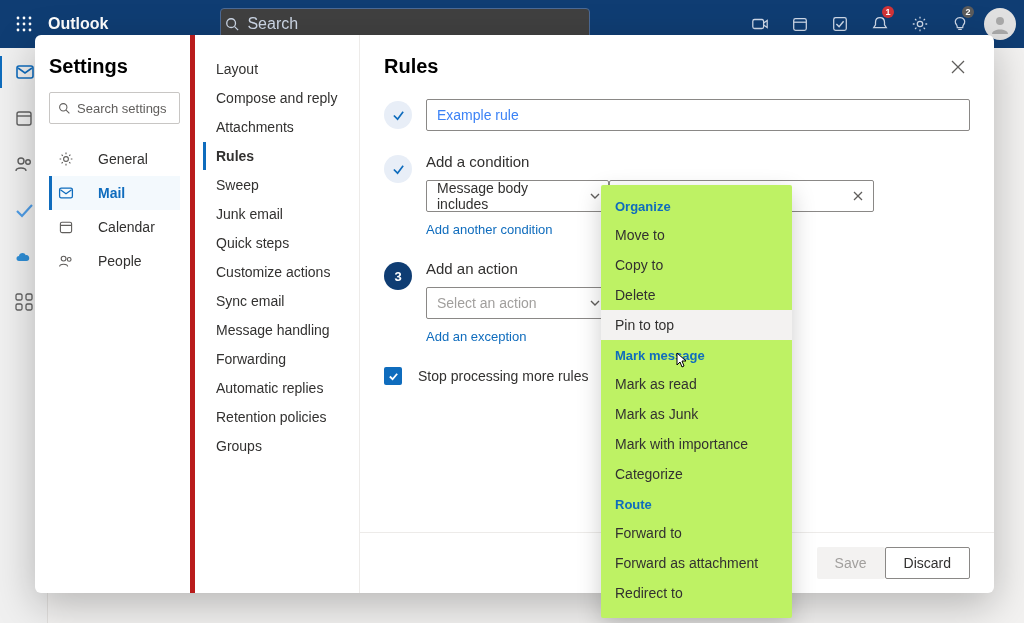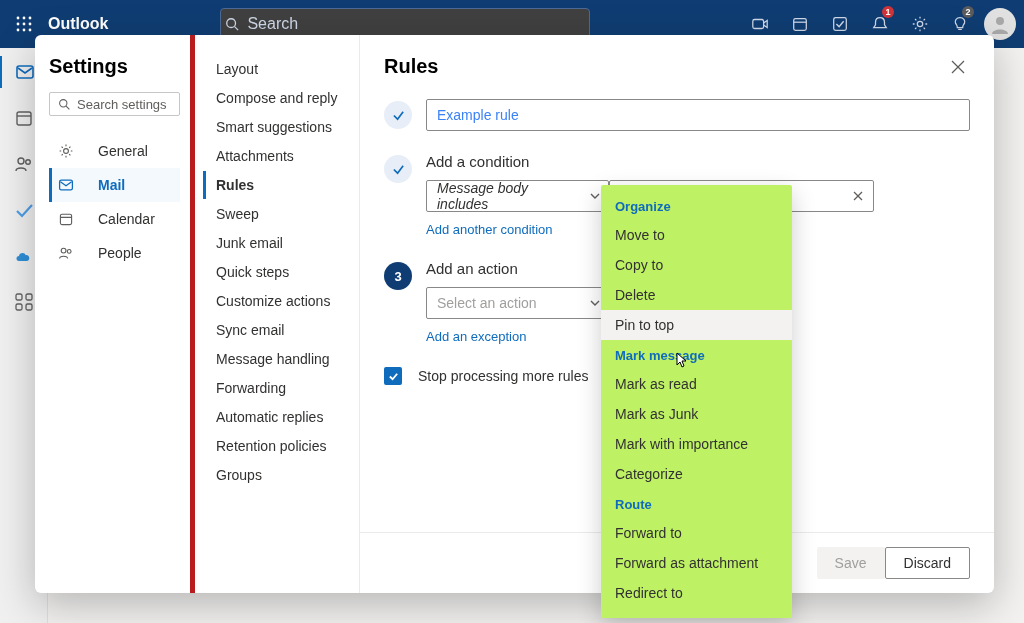--- a/index.html
+++ b/index.html
@@ -20,21 +20,21 @@
 
 .leftrail { position:absolute; left:0; top:48px; bottom:0; width:48px; background:#f0f0f0; border-right:1px solid #e1dfdd; display:flex; flex-direction:column; align-items:center; padding-top:8px; gap:14px; }
 .leftrail .rail-item { width:32px; height:32px; display:flex; align-items:center; justify-content:center; color:#616161; }
 .leftrail .rail-item.active { color:#0f6cbd; border-left:2px solid #0f6cbd; width:48px; padding-left:0;}
 
 
 .modal { position:absolute; left:35px; top:35px; right:30px; bottom:30px; background:#fff; border-radius:6px; box-shadow:0 12px 40px rgba(0,0,0,0.25); display:flex; overflow:hidden;}
 
 .col1 { width:160px; border-right:5px solid #b91c1c; padding:20px 10px 20px 14px; }
 .col1 h1 { font-size:20px; font-weight:600; margin-bottom:14px; }
-.col1 .search-settings { border:1px solid #c8c6c4; border-radius:2px; height:24px; display:flex; align-items:center; padding:0 8px; color:#605e5c; font-size:13px; margin-bottom:18px;}
+.col1 .search-settings { border:1px solid #c8c6c4; border-radius:2px; height:32px; display:flex; align-items:center; padding:0 8px; color:#605e5c; font-size:13px; margin-bottom:18px;}
 .col1 .search-settings svg{margin-right:6px;}
 .cat-item { display:flex; align-items:center; height:34px; padding:0 6px; font-size:14px; color:#323130; gap:24px; border-left:3px solid transparent;}
 .cat-item.active { font-weight:600; color:#0f6cbd; border-left:3px solid #0f6cbd; background:#f3f9fd;}
 .cat-item svg { flex-shrink:0; }
 
 .col2 { width:165px; border-right:1px solid #edebe9; padding:20px 8px 20px 8px; overflow-y:auto;}
 .sub-item { height:28px; display:flex; align-items:center; padding:0 10px; font-size:14px; color:#323130; border-left:3px solid transparent; margin-bottom:1px;}
 .sub-item.active { font-weight:600; border-left:3px solid #0f6cbd; }
 
 .col3 { flex:1; display:flex; flex-direction:column; }
@@ -46,21 +46,21 @@
 .step { display:flex; gap:14px; margin-bottom:22px; align-items:flex-start;}
 .step .bullet { width:28px; height:28px; border-radius:50%; display:flex; align-items:center; justify-content:center; flex-shrink:0; margin-top:2px;}
 .bullet.done { background:#e8eef7; color:#0f6cbd;}
 .bullet.num { background:#0f3d73; color:#fff; font-size:13px; font-weight:600;}
 .step-content { flex:1; }
 .step-title { font-size:15px; color:#323130; margin-bottom:10px;}
 .rule-name-input { width:100%; height:32px; border:1px solid #8a8886; border-radius:2px; padding:0 10px; font-size:14px; color:#3b82f6;}
 .dd { height:32px; border:1px solid #8a8886; border-radius:2px; display:inline-flex; align-items:center; padding:0 8px 0 10px; font-size:14px; color:#323130; background:#fff; justify-content:space-between;}
 .dd.placeholder{color:#a19f9d;}
 .dd .chev { margin-left:auto; padding-left:8px;}
-.cond-row{display:flex; font-style:italic;}
+.cond-row{display:flex; }
 .cond-sel{width:183px;}
 .cond-val{width:265px; height:32px; border:1px solid #8a8886; border-radius:2px; display:flex; align-items:center; padding:0 10px; font-size:14px; color:#605e5c; gap:10px;}
 .cond-val .xx{margin-left:auto;}
 .link { color:#0f6cbd; font-size:13px; margin-top:10px; display:inline-block;}
 .stop-row { display:flex; align-items:center; gap:16px; font-size:14px; color:#323130;}
 .chk { width:18px; height:18px; background:#0f6cbd; border-radius:2px; display:flex; align-items:center; justify-content:center;}
 .info-i{width:16px;height:16px;border:1px solid #605e5c;border-radius:50%;display:inline-flex;align-items:center;justify-content:center;font-size:10px;color:#605e5c;margin-left:6px;}
 
 .footer { border-top:1px solid #edebe9; padding:14px 24px; display:flex; justify-content:flex-end; }
 .btn { height:32px; padding:0 18px; border-radius:2px; font-size:14px; display:flex; align-items:center;}
@@ -229,21 +229,20 @@
           <circle cx="14" cy="8" r="2.3" fill="none" stroke="#605e5c" stroke-width="1.4"></circle>
           <path d="M2 17 C2 13 12 13 12 17" fill="none" stroke="#605e5c" stroke-width="1.4"></path>
         </svg>
       <span>People</span>
     </div>
   </div>
 
   <div class="col2" id="subitems">
       <div class="sub-item">Layout</div>
       <div class="sub-item">Compose and reply</div>
-      <div class="sub-item">Smart suggestions</div>
       <div class="sub-item">Attachments</div>
       <div class="sub-item active">Rules</div>
       <div class="sub-item">Sweep</div>
       <div class="sub-item">Junk email</div>
       <div class="sub-item">Quick steps</div>
       <div class="sub-item">Customize actions</div>
       <div class="sub-item">Sync email</div>
       <div class="sub-item">Message handling</div>
       <div class="sub-item">Forwarding</div>
       <div class="sub-item">Automatic replies</div>

